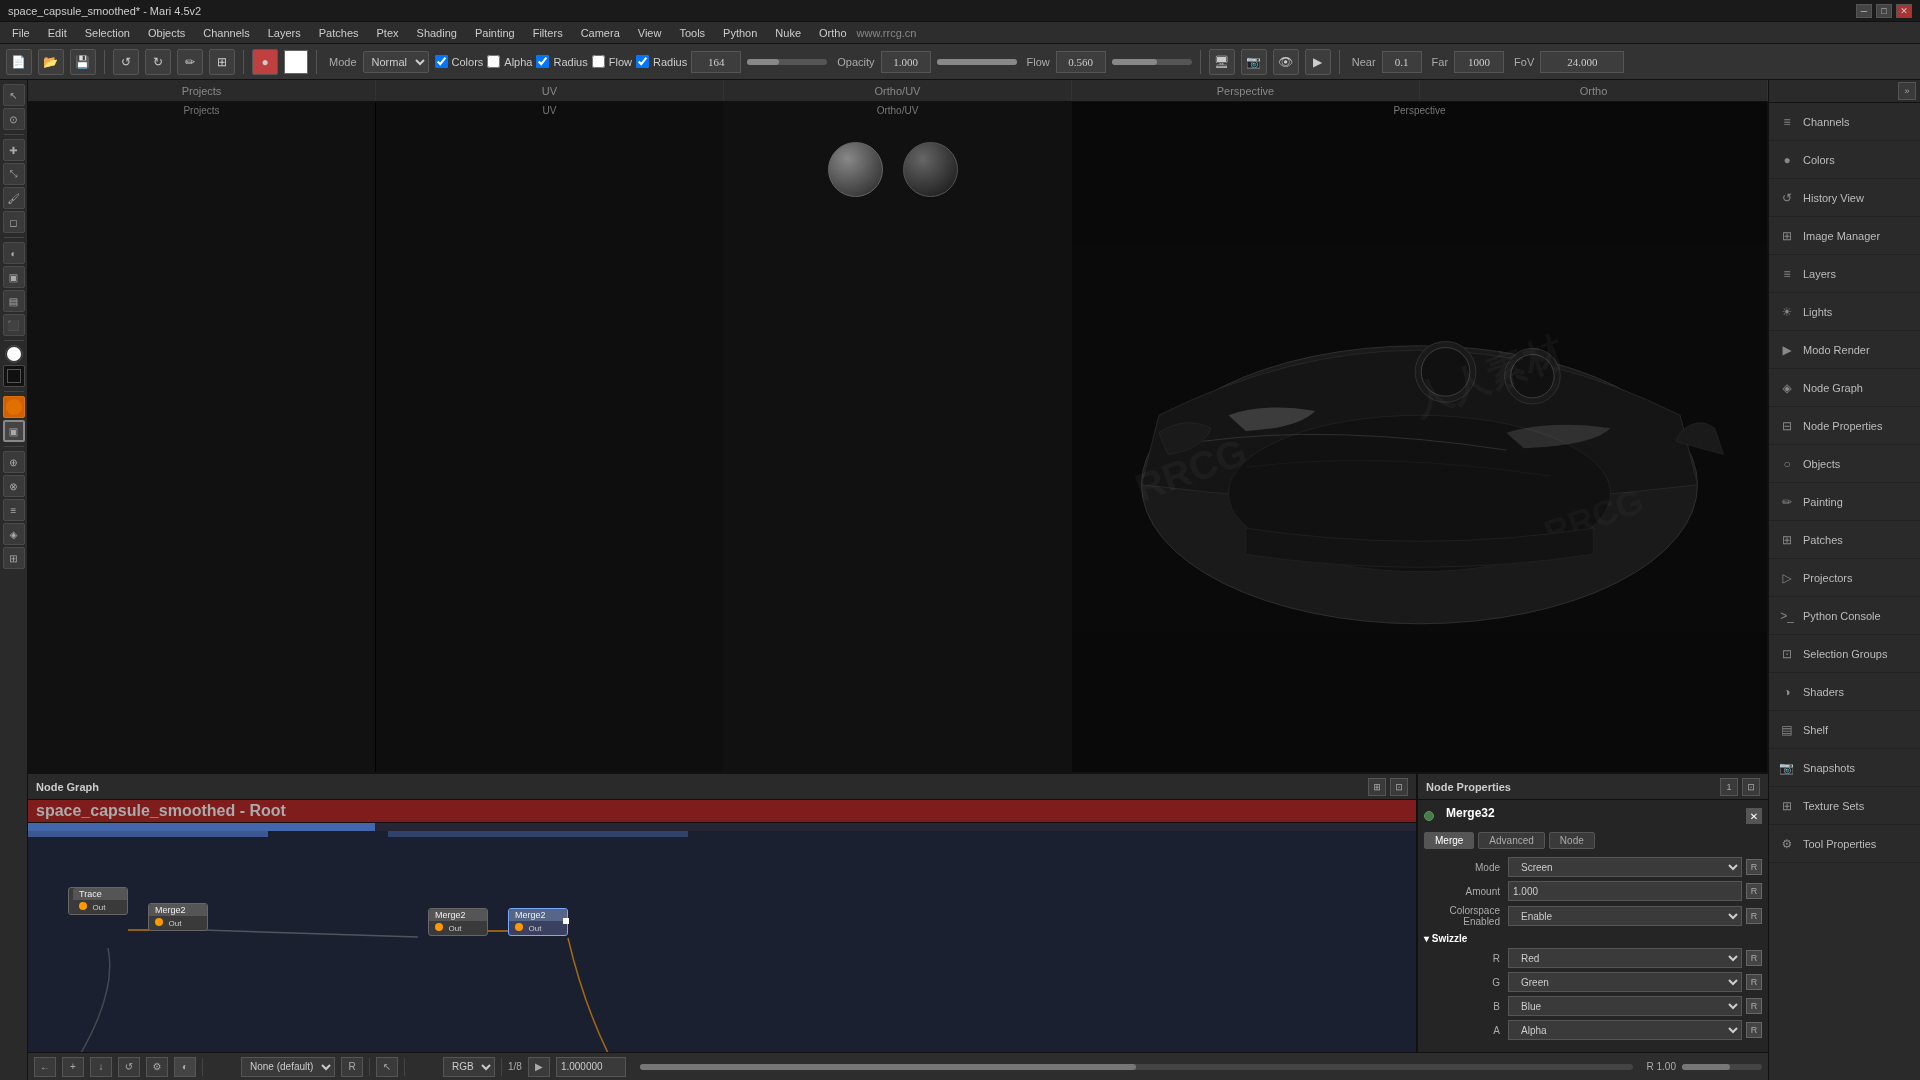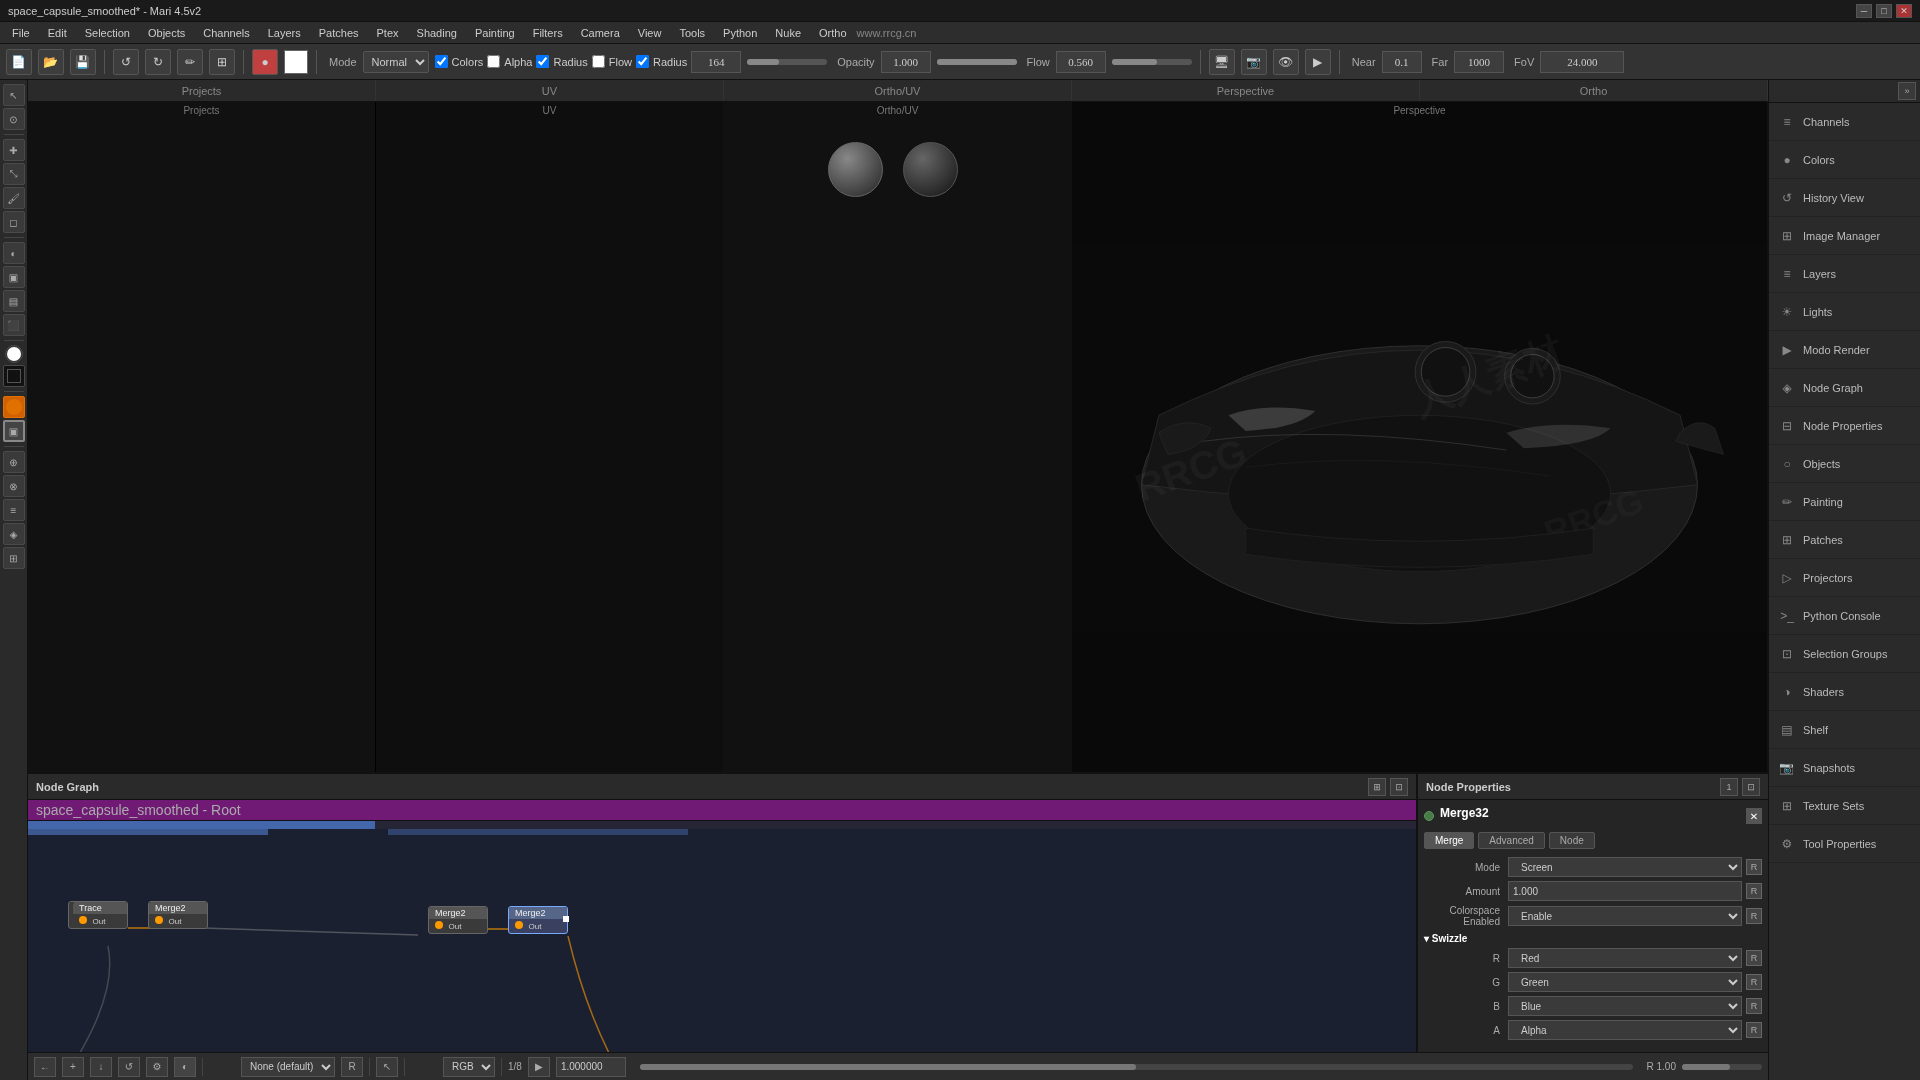--- a/index.html
+++ b/index.html
@@ -181,25 +181,26 @@
     }
     .ng-node-port {
       width: 8px; height: 8px;
       background: #f90;
       border-radius: 50%;
       display: inline-block;
       margin-right: 3px;
     }
 
     #node-graph-breadcrumb {
-      background: #701a75;
+      background: #7f1d1d;
       padding: 2px 8px;
-      font-size: 14px;
+      font-size: 16px;
       color: #aaa;
       border-bottom: 1px solid #111;
+      font-weight: bold;
     }
 
     
     #node-props-panel {
       width: 350px;
       display: flex;
       flex-direction: column;
       background: #252525;
     }
 
@@ -435,21 +436,21 @@
     
     #render-canvas {
       width: 100%;
       height: 100%;
       background: #0a0a0a;
       position: relative;
       overflow: hidden;
     }
 
     
-    .ng-node-1 { left: 40px; top: 80px; padding-left: 10px; }
+    .ng-node-1 { left: 40px; top: 64px; padding-left: 10px; }
     .ng-node-2 { left: 120px; top: 80px; }
     .ng-node-3 { left: 400px; top: 85px; }
     .ng-node-4 { left: 480px; top: 85px; }
     .ng-node-5 { left: 780px; top: 700px; }
 
     .tool-orange {
       background: #d06000 !important;
       border-color: #e07000 !important;
     }
 
@@ -747,21 +748,21 @@
       <div id="node-props-panel">
         <div id="node-props-header">
           <span class="panel-title">Node Properties</span>
           <div style="margin-left:auto;display:flex;gap:4px;">
             <div class="panel-icon-btn">1</div>
             <div class="panel-icon-btn">⊡</div>
           </div>
         </div>
         <div id="node-props-content">
 
-          <div style="display:flex;align-items:center;gap:6px;margin-bottom:6px;">
+          <div style="display:flex;align-items:center;gap:12px;margin-bottom:6px;">
             <div class="prop-indicator"></div>
             <span class="prop-section-title">Merge32</span>
             <div class="prop-close-btn">✕</div>
           </div>
 
           <div class="prop-tabs">
             <div class="prop-tab active">Merge</div>
             <div class="prop-tab">Advanced</div>
             <div class="prop-tab">Node</div>
           </div>

